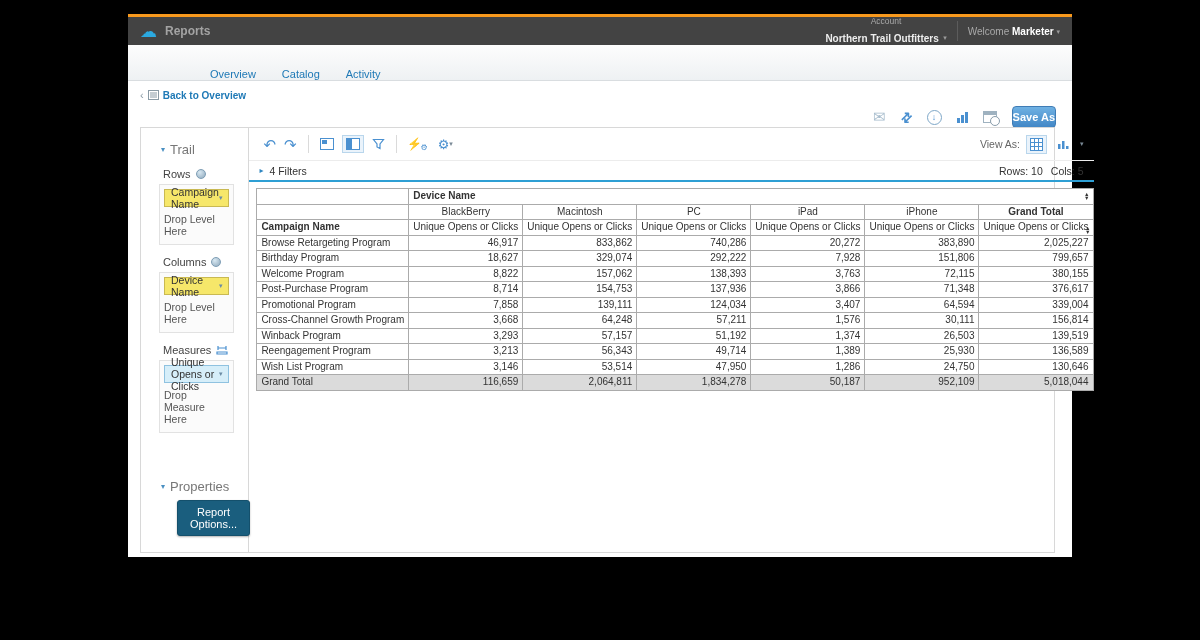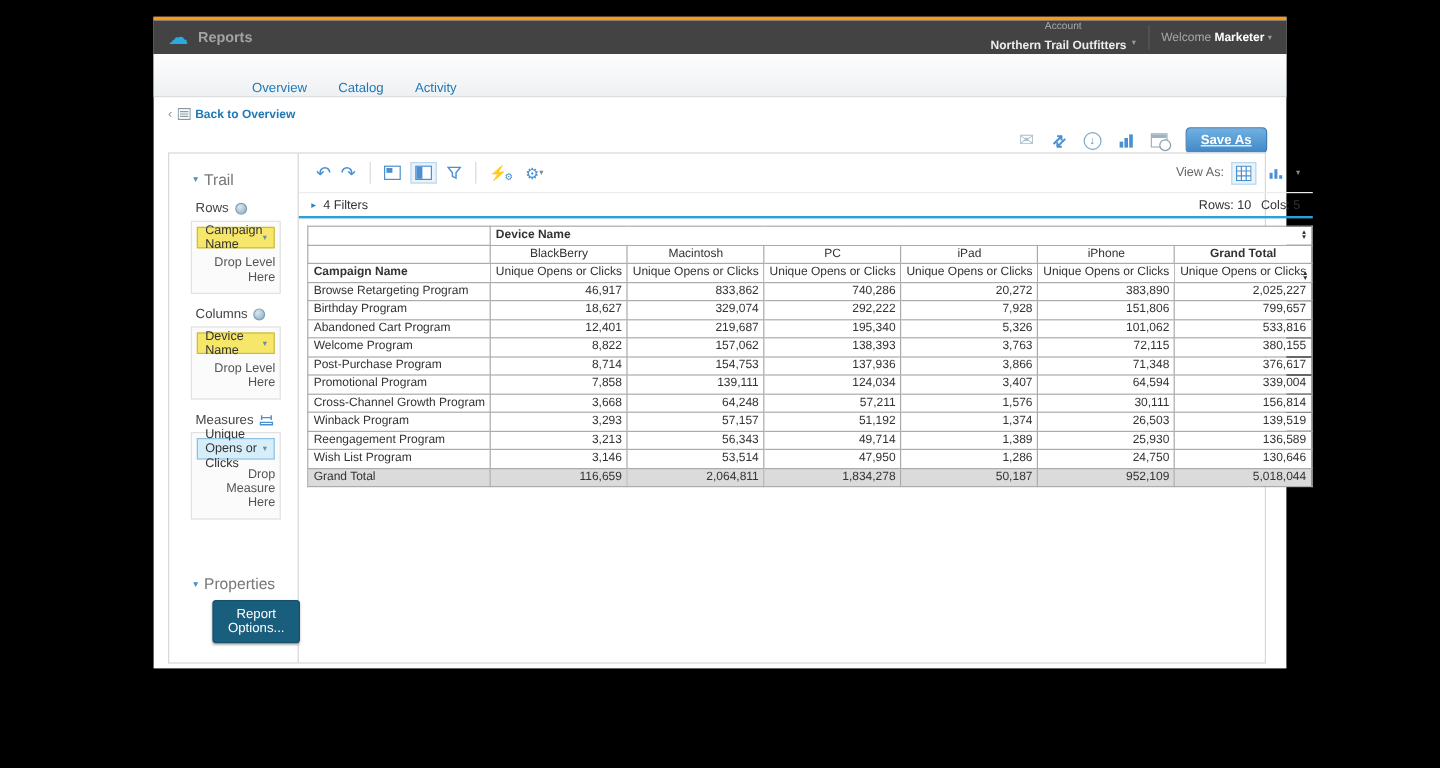--- a/index.html
+++ b/index.html
@@ -40,38 +40,38 @@
                display:flex; align-items:center; justify-content:center; font-size:9px;
                color:#4A90D0; font-weight:bold; }
   .bars { display:inline-flex; align-items:flex-end; gap:1px; height:12px; }
   .bars i { width:3px; background:#4A90D0; display:block; }
   .cal { width:14px; height:12px; border:1px solid #9FB2C0; position:relative; background:#fff; }
   .cal::before { content:''; position:absolute; top:0; left:0; right:0; height:3px; background:#9FB2C0; }
   .cal::after { content:''; position:absolute; right:-4px; bottom:-4px; width:8px; height:8px;
                 border:1px solid #8A9DAB; border-radius:50%; background:#fff; }
   .saveas-btn { background:linear-gradient(#6FB1E3,#4287C6); border:1px solid #3F7CB5;
                 border-radius:4px; color:#fff; font-size:11px; font-weight:bold;
-                padding:4px 12px; cursor:pointer; font-family:inherit;text-decoration:underline; }
+                padding:4px 0; cursor:pointer; font-family:inherit; }
 
   
   .panel { position:absolute; left:12px; top:113px; width:915px; height:426px;
            border:1px solid #D8D8D8; display:flex; background:#fff; }
   .sidebar { width:160px; border-right:1px solid #D8D8D8; padding-top:14px; position:relative; }
   .sb-header { display:flex; align-items:center; gap:5px; margin-left:20px; color:#777; font-size:13px; cursor:pointer; }
   .tri-down { color:#4A90C2; font-size:8px; }
   .sb-label { margin:11px 0 4px 22px; font-size:11px; color:#444; display:flex; gap:5px; align-items:center; }
   .globe-icon { width:10px; height:10px; border-radius:50%; border:1px solid #7D9DB5;
                 background:radial-gradient(circle at 35% 30%, #D8E8F2, #8FA9BC); display:inline-block; }
   .drop-group { margin:0 14px 0 18px; border:1px solid #E2E2E2; background:#FBFBFB; padding:4px; }
   .sb-select { border:1px solid #C9B952; background:#F6E76A; height:18px; display:flex;
                align-items:center; justify-content:space-between; padding:0 6px;
                font-size:10.5px; color:#333; cursor:pointer; }
   .sb-select.blue { background:#D6EEF9; border-color:#8FC2E0; }
   .sb-chev { color:#6B8BA4; font-size:7px; }
-  .drop-hint { text-align:right; font-size:10.5px; color:#555; padding:6px 0 3px; }
+  .drop-hint { text-align:left; font-size:10.5px; color:#555; padding:6px 0 3px; }
   .sb-properties { position:absolute; top:351px; left:20px; }
   .report-btn { position:absolute; top:372px; left:36px; background:#1A5E7E; border:1px solid #14506C;
                 border-radius:3px; color:#fff; font-size:11px; padding:5px 12px; cursor:pointer;
                 font-family:inherit; box-shadow:0 1px 2px rgba(0,0,0,.3); }
 
   
   .main { flex:1; position:relative; }
   .toolbar { height:33px; display:flex; align-items:center; padding:0 10px; border-bottom:1px solid #ECECEC; }
   .tb-icon { cursor:pointer; display:inline-flex; align-items:center; margin:0 4px; }
   .undo, .redo { font-size:15px; color:#4A90D0; line-height:1; }
@@ -328,29 +328,20 @@
             <tr>
               <td class="rowname">Birthday Program</td>
               <td class="num">18,627</td>
               <td class="num">329,074</td>
               <td class="num">292,222</td>
               <td class="num">7,928</td>
               <td class="num">151,806</td>
               <td class="num totcol">799,657</td>
             </tr>
             <tr>
-              <td class="rowname">Abandoned Cart Program</td>
-              <td class="num">12,401</td>
-              <td class="num">219,687</td>
-              <td class="num">195,340</td>
-              <td class="num">5,326</td>
-              <td class="num">101,062</td>
-              <td class="num totcol">533,816</td>
-            </tr>
-            <tr>
               <td class="rowname">Welcome Program</td>
               <td class="num">8,822</td>
               <td class="num">157,062</td>
               <td class="num">138,393</td>
               <td class="num">3,763</td>
               <td class="num">72,115</td>
               <td class="num totcol">380,155</td>
             </tr>
             <tr>
               <td class="rowname">Post-Purchase Program</td>

